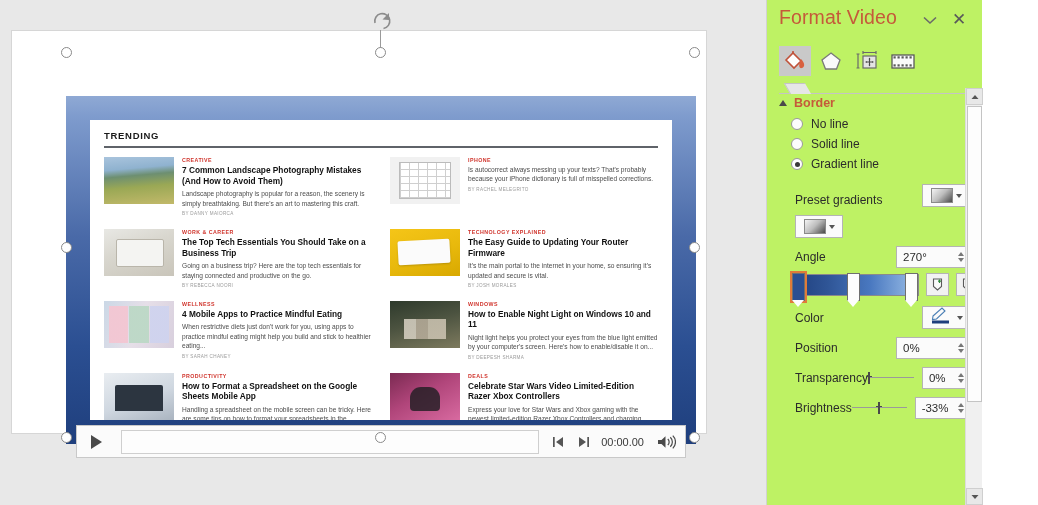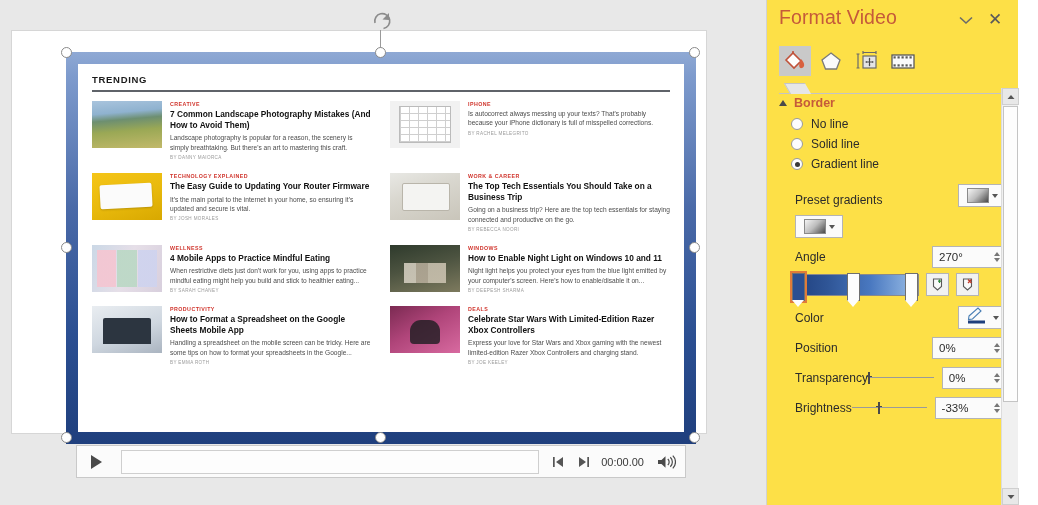--- a/index.html
+++ b/index.html
@@ -34,21 +34,22 @@
   }
 
   
   #video-object{
     position:absolute; left:66px; top:52px; width:630px; height:392px;
     z-index:20;
   }
   #video-border{
     position:absolute; inset:0;
     background:linear-gradient(180deg,#8fa9d4 0%, #7e9bcd 6%, #4a6aa8 40%, #2b4f92 72%, #1f3f7d 100%);
-    padding:12px;
+    padding:24px;
+    margin-top:44px;
   }
   #video-inner{
     position:relative; width:100%; height:100%;
     background:#ffffff; overflow:hidden;
   }
 
   
   .sel-handle{
     position:absolute; width:11px; height:11px; border-radius:50%;
     background:#ffffff; border:1px solid #8a8a8a; z-index:40;
@@ -127,21 +128,21 @@
     content:""; position:absolute; left:11px; top:12px; width:48px; height:26px;
     background:#2c3540; border-radius:2px 2px 0 0;
   }
   .th8::after{
     content:""; position:absolute; left:20px; top:14px; width:30px; height:24px;
     background:#1d1d20; border-radius:11px 11px 4px 4px; opacity:.8;
   }
 
   
   #player-bar{
-    position:absolute; left:76px; top:445px; width:610px; height:33px;
+    position:absolute; left:76px; top:425px; width:610px; height:33px;
     background:#fbfbfb; border:1px solid #c9c9c9;
     display:flex; align-items:center; z-index:25;
   }
   #play-button{
     width:38px; height:31px; display:flex; align-items:center; justify-content:center;
     background:#fbfbfb;
   }
   #seek-track{
     flex:1 1 auto; height:24px; margin:0 6px;
     background:#fdfdfd; border:1px solid #cfcfcf;
@@ -153,22 +154,22 @@
     font-size:11px; color:#3a3a3a; padding:0 7px 0 4px; white-space:nowrap;
     font-family:"Liberation Sans", sans-serif;
   }
   #volume-button{
     width:30px; height:30px; display:flex; align-items:center; justify-content:center;
     margin-right:4px;
   }
 
   
   #panel{
-    position:absolute; left:766px; top:0; width:252px; height:505px;
-    background:#fde047; border-left:1px solid #d2d2d2;
+    position:absolute; left:766px; top:0; width:216px; height:505px;
+    background:#bef264; border-left:1px solid #d2d2d2;
   }
   #panel-titlebar{
     position:relative; height:40px; padding:6px 10px 0 12px;
   }
   #panel-title{
     font-size:19.5px; color:#c55a3a; font-weight:normal; letter-spacing:.1px;
   }
   #panel-dropdown{
     position:absolute; right:44px; top:12px; width:16px; height:16px;
     display:flex; align-items:center; justify-content:center;
@@ -337,40 +338,40 @@
             <div class="card">
               <div class="thumb th2"></div>
               <div class="card-body">
                 <div class="kicker">IPHONE</div>
                 <div class="dek">Is autocorrect always messing up your texts? That's probably because your iPhone dictionary is full of misspelled corrections.</div>
                 <div class="byline">BY RACHEL MELEGRITO</div>
               </div>
             </div>
 
             <div class="card">
+              <div class="thumb th3"></div>
+              <div class="card-body">
+                <div class="kicker">WORK &amp; CAREER</div>
+                <div class="headline">The Top Tech Essentials You Should Take on a Business Trip</div>
+                <div class="dek">Going on a business trip? Here are the top tech essentials for staying connected and productive on the go.</div>
+                <div class="byline">BY REBECCA NOORI</div>
+              </div>
+            </div>
+
+            <div class="card">
               <div class="thumb th4"></div>
               <div class="card-body">
                 <div class="kicker">TECHNOLOGY EXPLAINED</div>
                 <div class="headline">The Easy Guide to Updating Your Router Firmware</div>
                 <div class="dek">It's the main portal to the internet in your home, so ensuring it's updated and secure is vital.</div>
                 <div class="byline">BY JOSH MORALES</div>
               </div>
             </div>
 
             <div class="card">
-              <div class="thumb th3"></div>
-              <div class="card-body">
-                <div class="kicker">WORK &amp; CAREER</div>
-                <div class="headline">The Top Tech Essentials You Should Take on a Business Trip</div>
-                <div class="dek">Going on a business trip? Here are the top tech essentials for staying connected and productive on the go.</div>
-                <div class="byline">BY REBECCA NOORI</div>
-              </div>
-            </div>
-
-            <div class="card">
               <div class="thumb th5"></div>
               <div class="card-body">
                 <div class="kicker">WELLNESS</div>
                 <div class="headline">4 Mobile Apps to Practice Mindful Eating</div>
                 <div class="dek">When restrictive diets just don't work for you, using apps to practice mindful eating might help you build and stick to healthier eating...</div>
                 <div class="byline">BY SARAH CHANEY</div>
               </div>
             </div>
 
             <div class="card">
@@ -390,21 +391,21 @@
                 <div class="headline">How to Format a Spreadsheet on the Google Sheets Mobile App</div>
                 <div class="dek">Handling a spreadsheet on the mobile screen can be tricky. Here are some tips on how to format your spreadsheets in the Google...</div>
                 <div class="byline">BY EMMA ROTH</div>
               </div>
             </div>
 
             <div class="card">
               <div class="thumb th8"></div>
               <div class="card-body">
                 <div class="kicker">DEALS</div>
-                <div class="headline">Celebrate Star Wars With Limited-Edition Razer Xbox Controllers</div>
+                <div class="headline">Celebrate Star Wars Video Limited-Edition Razer Xbox Controllers</div>
                 <div class="dek">Express your love for Star Wars and Xbox gaming with the newest limited-edition Razer Xbox Controllers and charging stand.</div>
                 <div class="byline">BY JOE KEELEY</div>
               </div>
             </div>
 
           </div>
         </div>
 
       </div>
     </div>

